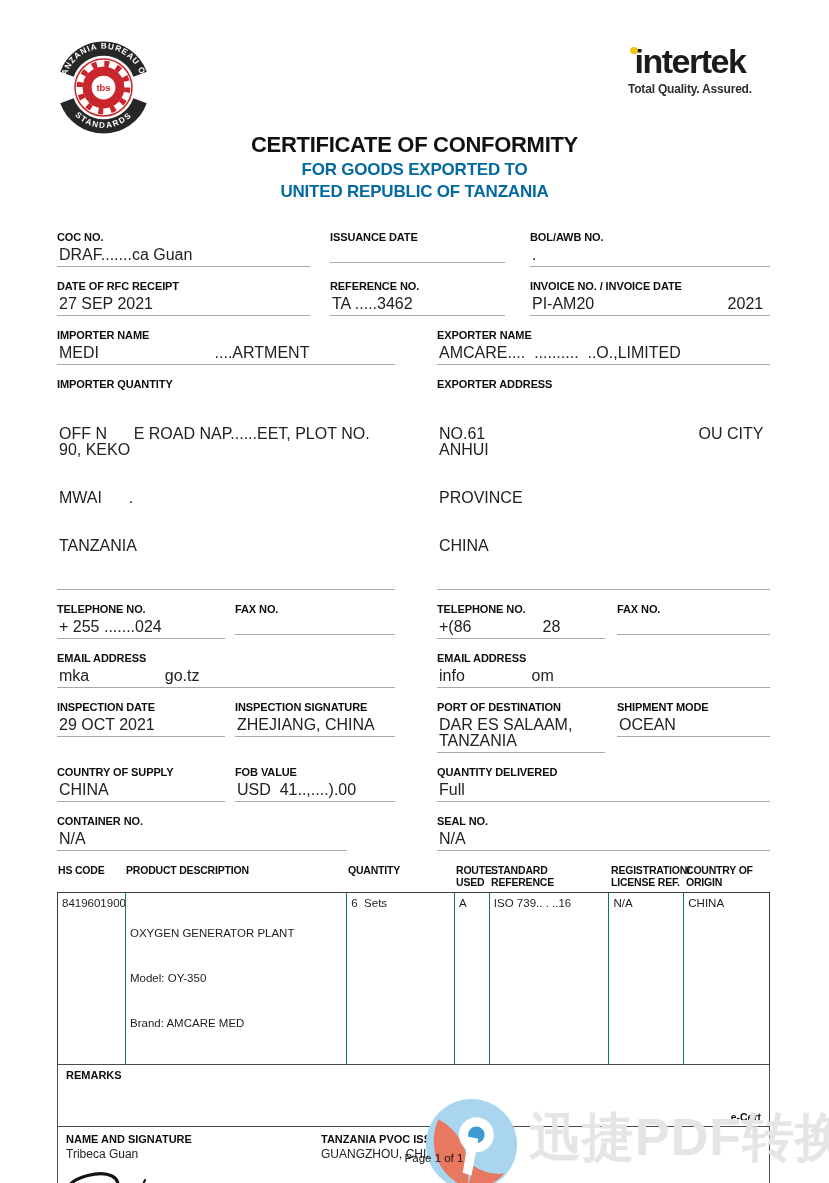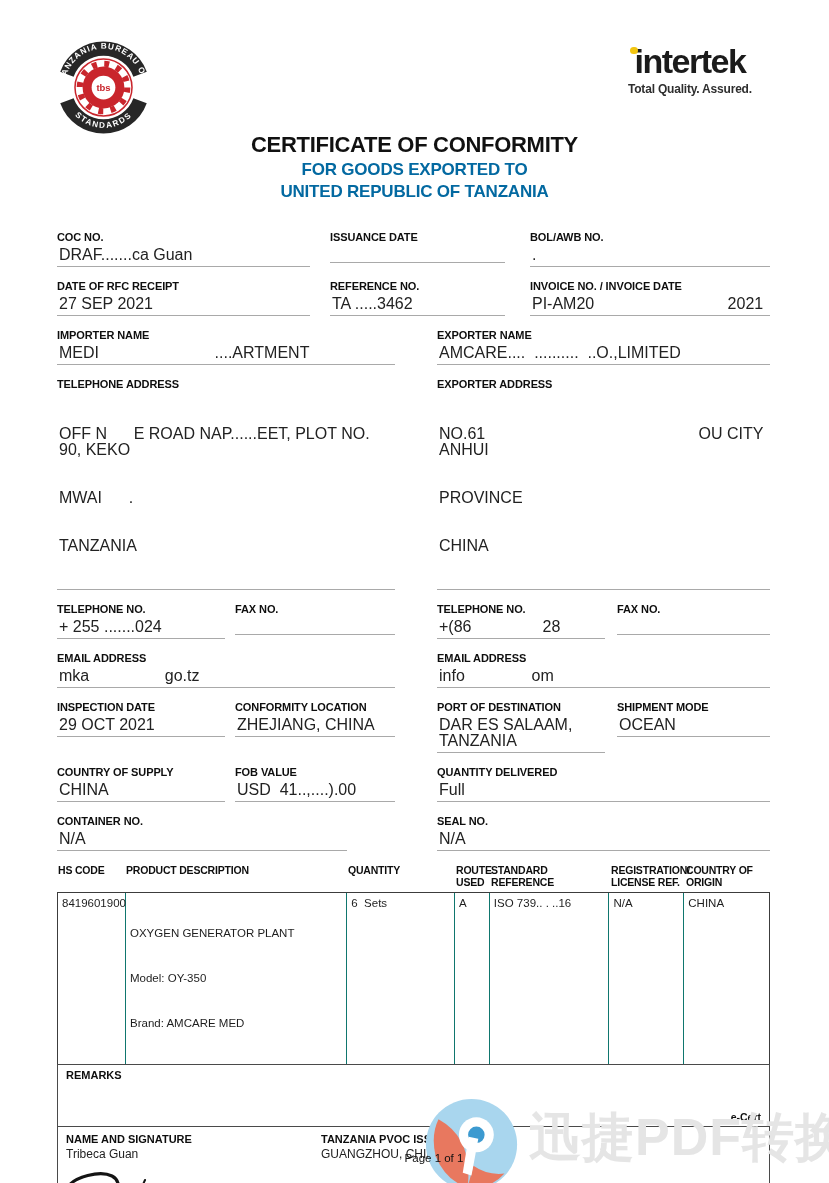--- a/index.html
+++ b/index.html
@@ -130,21 +130,21 @@
         <div class="fvalue">MEDI                          ....ARTMENT</div>
       </div>
       <div class="field w333">
         <div class="flabel">EXPORTER NAME</div>
         <div class="fvalue">AMCARE....  ..........  ..O.,LIMITED</div>
       </div>
     </div>
 
     <div class="frow">
       <div class="field w338 g42">
-        <div class="flabel">TELEPHONE ADDRESS</div>
+        <div class="flabel">IMPORTER QUANTITY</div>
         <div class="fvalue">
           <div>OFF N      E ROAD NAP......EET, PLOT NO. 90, KEKO</div>
           <div>MWAI      .</div>
           <div>TANZANIA</div>
         </div>
       </div>
       <div class="field w333">
         <div class="flabel">EXPORTER ADDRESS</div>
         <div class="fvalue">
           <div>NO.61                                                OU CITY ANHUI</div>
@@ -183,21 +183,21 @@
         <div class="fvalue">info               om</div>
       </div>
     </div>
 
     <div class="frow">
       <div class="field w168 g10">
         <div class="flabel">INSPECTION DATE</div>
         <div class="fvalue">29 OCT 2021</div>
       </div>
       <div class="field w160 g42">
-        <div class="flabel">CONFORMITY LOCATION</div>
+        <div class="flabel">INSPECTION SIGNATURE</div>
         <div class="fvalue">ZHEJIANG, CHINA</div>
       </div>
       <div class="field w168 g12">
         <div class="flabel">PORT OF DESTINATION</div>
         <div class="fvalue">DAR ES SALAAM, TANZANIA</div>
       </div>
       <div class="field w153">
         <div class="flabel">SHIPMENT MODE</div>
         <div class="fvalue">OCEAN</div>
       </div>

